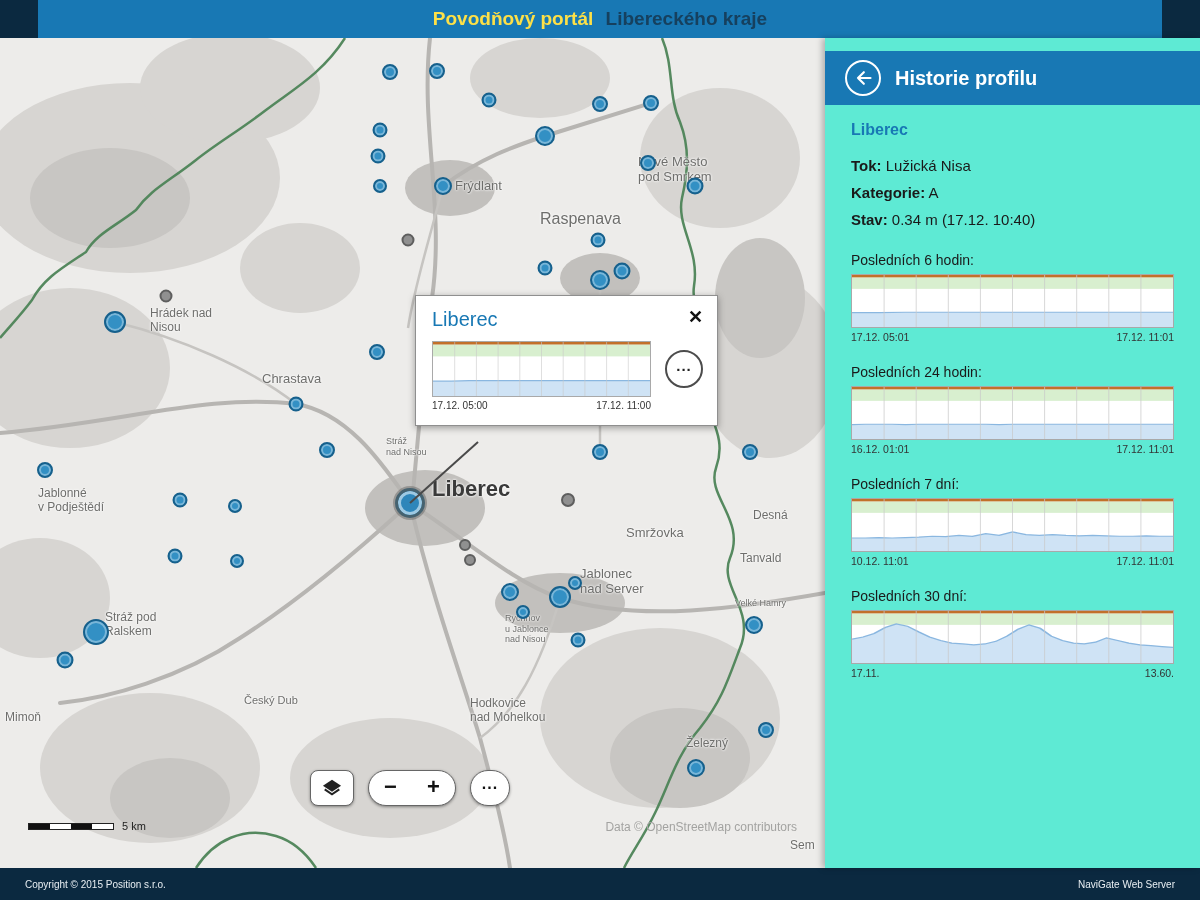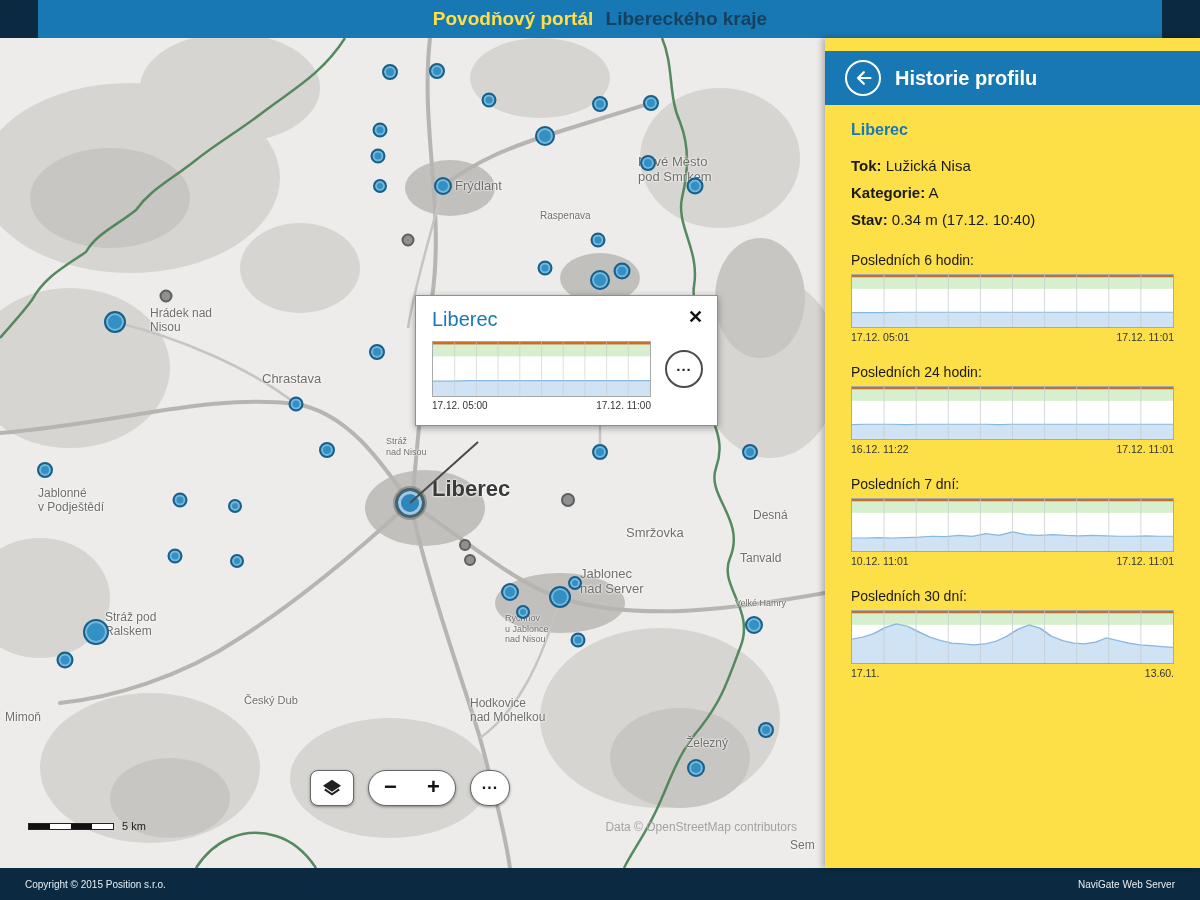--- a/index.html
+++ b/index.html
@@ -62,21 +62,21 @@
     padding:0 0 8px 0;color:#111;font-family:inherit;}
 
   .scalebar{position:absolute;left:28px;top:782px;display:flex;align-items:center;gap:8px;z-index:3;}
   .scalebar .bar{width:84px;height:5px;border:1px solid #222;box-sizing:content-box;
     background:repeating-linear-gradient(90deg,#111 0 21px,#fff 21px 42px);}
   .scalebar .lbl{font-size:11px;color:#222;}
 
   .attribution{position:absolute;right:28px;bottom:34px;font-size:12px;color:#a3a3a1;z-index:3;cursor:pointer;}
 
   
-  .sidebar{flex:1;background:#fde047;display:flex;flex-direction:column;z-index:7;
+  .sidebar{flex:1;background:#5eead4;display:flex;flex-direction:column;z-index:7;
     box-shadow:-3px 0 6px rgba(0,0,0,.25);padding-top:13px;box-sizing:border-box;min-width:0;}
   .sidebar-header{flex:0 0 54px;height:54px;background:#1878b4;display:flex;align-items:center;
     padding:0 20px;gap:14px;}
   .back-btn{width:36px;height:36px;border-radius:50%;border:2px solid #fff;background:transparent;
     display:flex;align-items:center;justify-content:center;cursor:pointer;box-sizing:border-box;flex:0 0 36px;padding:0;}
   .sidebar-title{color:#fff;font-size:20px;font-weight:bold;}
   .sidebar-content{padding:16px 26px 10px 26px;overflow:hidden;}
   .station-link{color:#1878b4;font-weight:bold;font-size:16px;text-decoration:none;display:inline-block;
     margin-bottom:8px;cursor:pointer;}
   .field{font-size:15px;color:#1a1a1a;margin:10px 0;}
@@ -154,21 +154,21 @@
           <path d="M345,0 C322,36 292,52 266,72 C240,92 216,106 196,122 C168,144 150,152 136,172 C116,188 96,196 86,214 C62,230 44,240 32,262 C20,278 10,288 0,300"></path>
           <path d="M662,0 C674,28 668,58 680,84 C690,110 688,134 682,160 C676,188 700,212 694,248 C690,276 716,300 706,340 C698,372 730,392 716,430 C706,458 746,482 730,520 C718,548 756,572 740,610 C728,642 722,662 700,690 C676,718 670,744 655,775 C644,798 632,814 624,830"></path>
           <path d="M196,830 C214,802 244,788 276,798 C296,804 308,818 316,830"></path>
         </g>
       </svg>
 
       <div class="map-labels">
           <div class="map-label" style="left: 455px; top: 140px; font-size: 13px;">Frýdlant</div>
           <div class="map-label" style="left: 638px; top: 116px; font-size: 13px;">Nové Město
 pod Smrkem</div>
-          <div class="map-label" style="left: 516px; top: 172px; font-size: 10px; padding-left: 24px;">Raspenava</div>
+          <div class="map-label" style="left: 516px; top: 172px; font-size: 16px; padding-left: 24px;">Raspenava</div>
           <div class="map-label" style="left: 150px; top: 268px; font-size: 12px;">Hrádek nad
 Nisou</div>
           <div class="map-label" style="left: 262px; top: 333px; font-size: 13px;">Chrastava</div>
           <div class="map-label" style="left: 386px; top: 398px; font-size: 9px;">Stráž
 nad Nisou</div>
           <div class="map-label big" style="left: 432px; top: 438px; font-size: 22px;">Liberec</div>
           <div class="map-label" style="left: 38px; top: 448px; font-size: 12px;">Jablonné
 v Podještědí</div>
           <div class="map-label" style="left: 753px; top: 470px; font-size: 12px;">Desná</div>
           <div class="map-label" style="left: 626px; top: 487px; font-size: 13px;">Smržovka</div>
@@ -350,21 +350,21 @@
                   <line x1="30" y1="0" x2="30" y2="30" stroke="#c9c9c9" stroke-width="0.3"></line>
                   <line x1="40" y1="0" x2="40" y2="30" stroke="#c9c9c9" stroke-width="0.3"></line>
                   <line x1="50" y1="0" x2="50" y2="30" stroke="#c9c9c9" stroke-width="0.3"></line>
                   <line x1="60" y1="0" x2="60" y2="30" stroke="#c9c9c9" stroke-width="0.3"></line>
                   <line x1="70" y1="0" x2="70" y2="30" stroke="#c9c9c9" stroke-width="0.3"></line>
                   <line x1="80" y1="0" x2="80" y2="30" stroke="#c9c9c9" stroke-width="0.3"></line>
                   <line x1="90" y1="0" x2="90" y2="30" stroke="#c9c9c9" stroke-width="0.3"></line>
                 </svg>
               </div>
               <div class="chart-times">
-                <span>16.12. 11:22</span>
+                <span>16.12. 01:01</span>
                 <span>17.12. 11:01</span>
               </div>
             </div>
             <div class="chart-section">
               <div class="chart-label">Posledních 7 dní:</div>
               <div class="chart-box">
                 <svg viewBox="0 0 100 30" preserveAspectRatio="none" class="spark">
                   <rect x="0" y="0" width="100" height="30" fill="#ffffff"></rect>
                   <rect x="0" y="0" width="100" height="1.5" fill="#c2702a"></rect>
                   <rect x="0" y="1.5" width="100" height="6.5" fill="#d8efcf"></rect>

